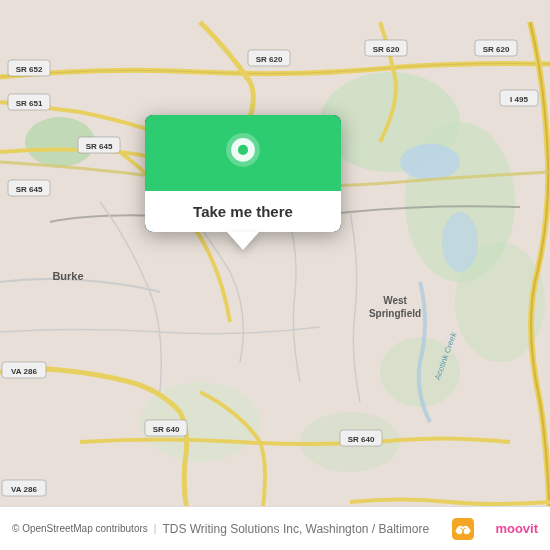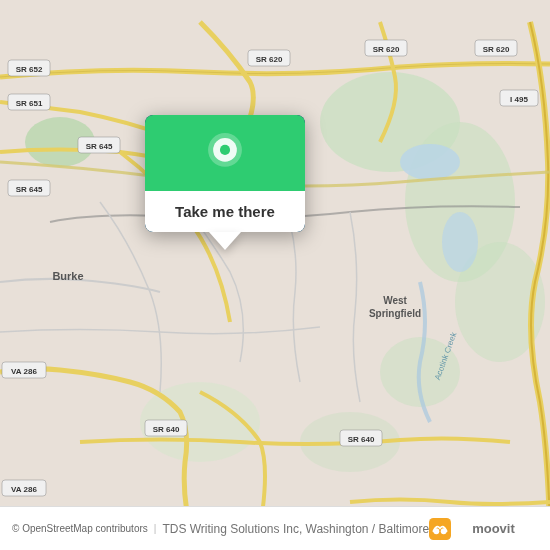--- a/index.html
+++ b/index.html
@@ -28,21 +28,21 @@
     }
 
     
     #bottom-bar {
       position: absolute;
       bottom: 0; left: 0; right: 0;
       background: #fff;
       padding: 8px 12px;
       display: flex;
       align-items: center;
-      justify-content: flex-start;
+      justify-content: space-between;
       border-top: 1px solid #ddd;
       height: 44px;
     }
 
     #bottom-left {
       display: flex;
       align-items: center;
       gap: 6px;
       font-size: 11px;
       color: #444;
@@ -58,21 +58,21 @@
       color: #737373;
       font-weight: normal;
     }
 
     #moovit-logo {
       display: flex;
       align-items: center;
       gap: 21px;
       font-size: 13px;
       font-weight: bold;
-      color: #737373;
+      color: #ec4899;
     }
 
     .moovit-icon {
       width: 22px;
       height: 22px;
     }
 
     #popup-green-top {
       background: #2ecc71;
       width: 100%;
@@ -105,21 +105,21 @@
       position: absolute;
       top: 115px;
       left: 145px;
       display: flex;
       flex-direction: column;
       align-items: center;
       z-index: 20;
     }
 
     #popup-inner {
-      width: 160px;
+      width: 196px;
       background: #0c4a6e;
       border-radius: 8px;
       box-shadow: 0 4px 20px rgba(0,0,0,0.35);
       overflow: hidden;
     }
 
     #popup-triangle-outer {
       width: 0;
       height: 0;
       border-left: 16px solid transparent;

